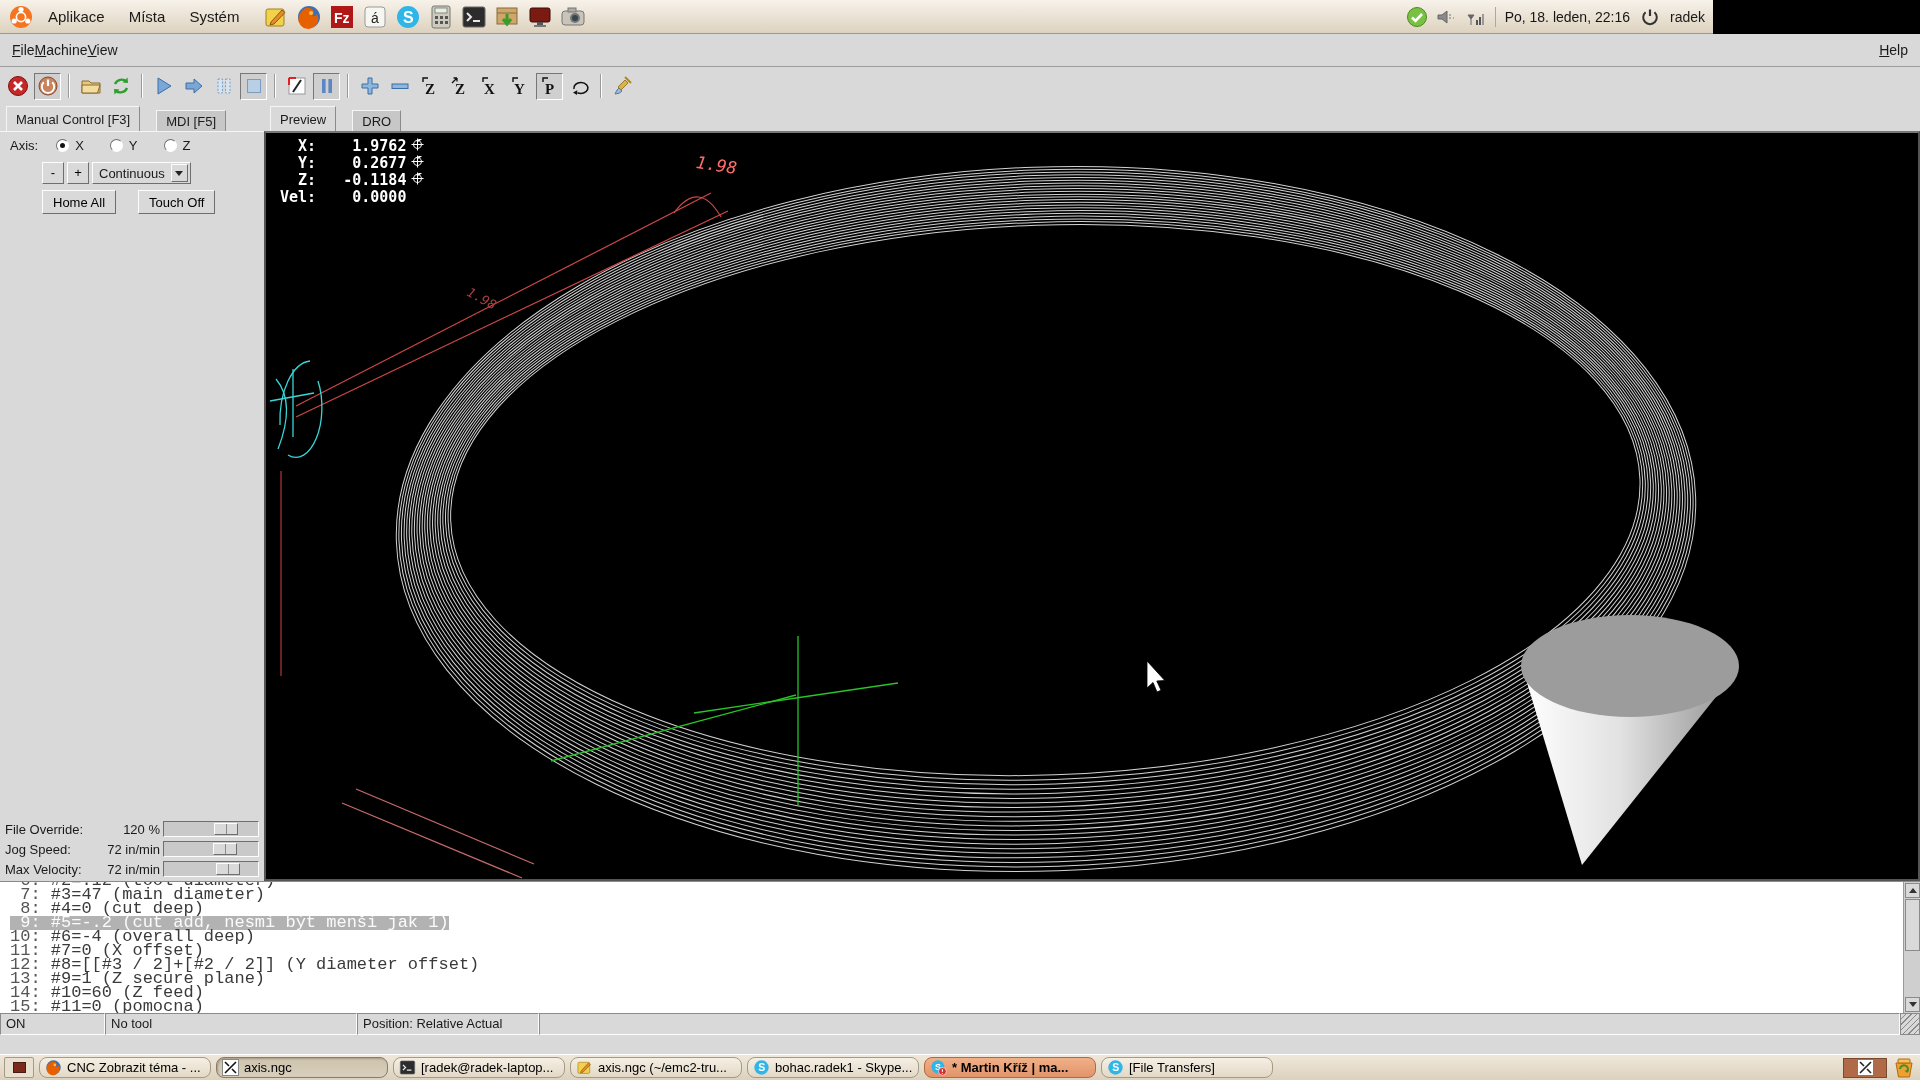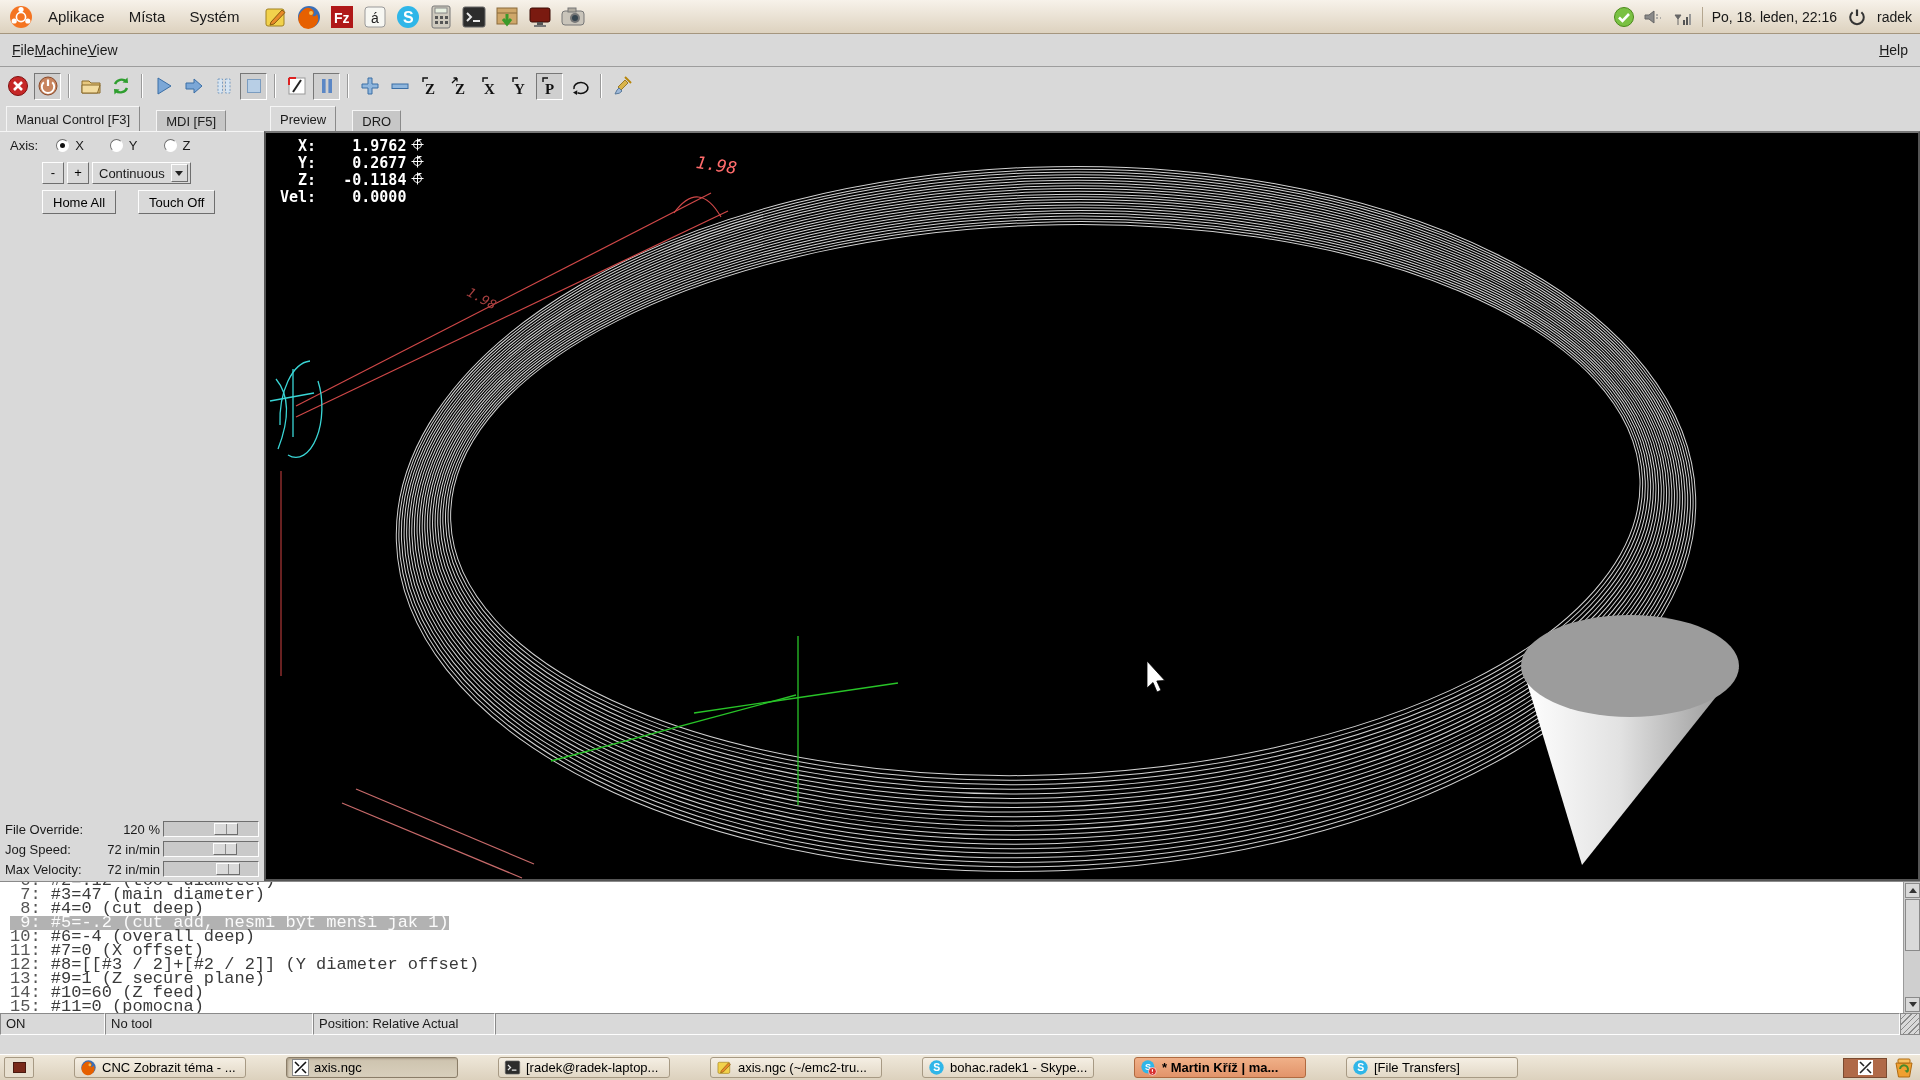--- a/index.html
+++ b/index.html
@@ -1,21 +1,21 @@
 <!DOCTYPE html>
 <html><head>
 <meta charset="utf-8">
 <style>
   * { box-sizing: border-box; margin: 0; padding: 0; }
   html,body { width:1920px; height:1080px; overflow:hidden; }
   .screen { position:relative; width:1920px; height:1080px; background:#000;
             font-family:"Liberation Sans", sans-serif; font-size:13px; color:#1a1a1a; }
 
   
-  .gnome-panel { position:absolute; left:0; top:0; width:1920px; height:34px;
+  .gnome-panel { position:absolute; left:0; top:0; width:1713px; height:34px;
     background:linear-gradient(#f7f2ea,#ddd2bf); border-bottom:1px solid #a5967e;
     display:flex; align-items:center; padding:0 8px; }
   .gnome-left { display:flex; align-items:center; gap:4px; }
   .gnome-menu { font-size:15px; padding:4px 10px; cursor:default; }
   .launchers { display:flex; align-items:center; gap:7px; margin-left:10px; }
   .launcher { width:26px; height:26px; display:inline-flex; }
   .launcher svg { width:26px; height:26px; }
   .gnome-right { margin-left:auto; display:flex; align-items:center; gap:9px; }
   .sicon { width:22px; height:22px; display:inline-flex; }
   .sicon svg { width:22px; height:22px; }
@@ -132,35 +132,35 @@
   .sarrow.up i { border-bottom:5px solid #333; }
   .sarrow.down i { border-top:5px solid #333; }
   .sthumb { position:absolute; left:1px; top:17px; width:15px; height:52px; background:#d9d9d9;
     border:1px solid #8a8a8a; }
 
   
   .statusbar { height:22px; display:flex; background:#d9d9d9; align-items:stretch; }
   .sbox { border-top:1px solid #8a8a8a; border-left:1px solid #8a8a8a;
     border-bottom:1px solid #fdfdfd; border-right:1px solid #fdfdfd;
     padding:2px 5px; font-size:13px; white-space:nowrap; overflow:hidden; }
-  .sbox.b1 { width:105px; } .sbox.b2 { width:208px; } .sbox.b3 { width:182px; }
+  .sbox.b1 { width:105px; } .sbox.b2 { width:252px; } .sbox.b3 { width:182px; }
   .sbox.fill { flex:1; }
   .sizegrip { width:20px; background:
     repeating-linear-gradient(135deg,#d9d9d9 0 3px,#8a8a8a 3px 4px); border:1px solid #8a8a8a; }
 
   
   .taskbar { position:absolute; left:0; top:1054px; width:1920px; height:26px;
     background:linear-gradient(#efe8da,#dcd1bd); border-top:1px solid #fff;
     display:flex; align-items:center; gap:5px; padding:0 4px; }
   .show-desktop { width:30px; height:21px; background:#e8e0d0; border:1px solid #a79a84;
     border-radius:2px; display:flex; align-items:center; justify-content:center; }
   .show-desktop i { width:13px; height:11px; background:#7a2a1a; border:1px solid #4a1a10; display:block; }
   .task { width:172px; height:21px; background:linear-gradient(#f5efe4,#e2d8c6);
-    border:1px solid #a79a84; border-radius:3px; display:flex; align-items:center; gap:5px;
-    padding:0 5px; font-size:13px; overflow:hidden; white-space:nowrap;margin-left:35px; }
+    border:1px solid #a79a84; border-radius:8px; display:flex; align-items:center; gap:5px;
+    padding:0 5px; font-size:13px; overflow:hidden; white-space:nowrap; }
   .task .ticon { width:17px; height:17px; flex:none; display:inline-flex; }
   .task .ticon svg { width:17px; height:17px; }
   .task.active { background:linear-gradient(#cdc3ae,#d8cfbc); border-color:#8a7d68;
     box-shadow:inset 1px 1px 2px #a79a84; }
   .task.attention { background:linear-gradient(#f0b088,#e2946a); border-color:#b06a40; font-weight:bold; }
   .tspacer { flex:1; }
   .pager { width:44px; height:20px; background:#b06a48; border:1px solid #7a4a30;
     display:flex; align-items:center; justify-content:center; }
   .pager svg { width:15px; height:15px; }
   .trash { width:24px; height:22px; display:inline-flex; }

